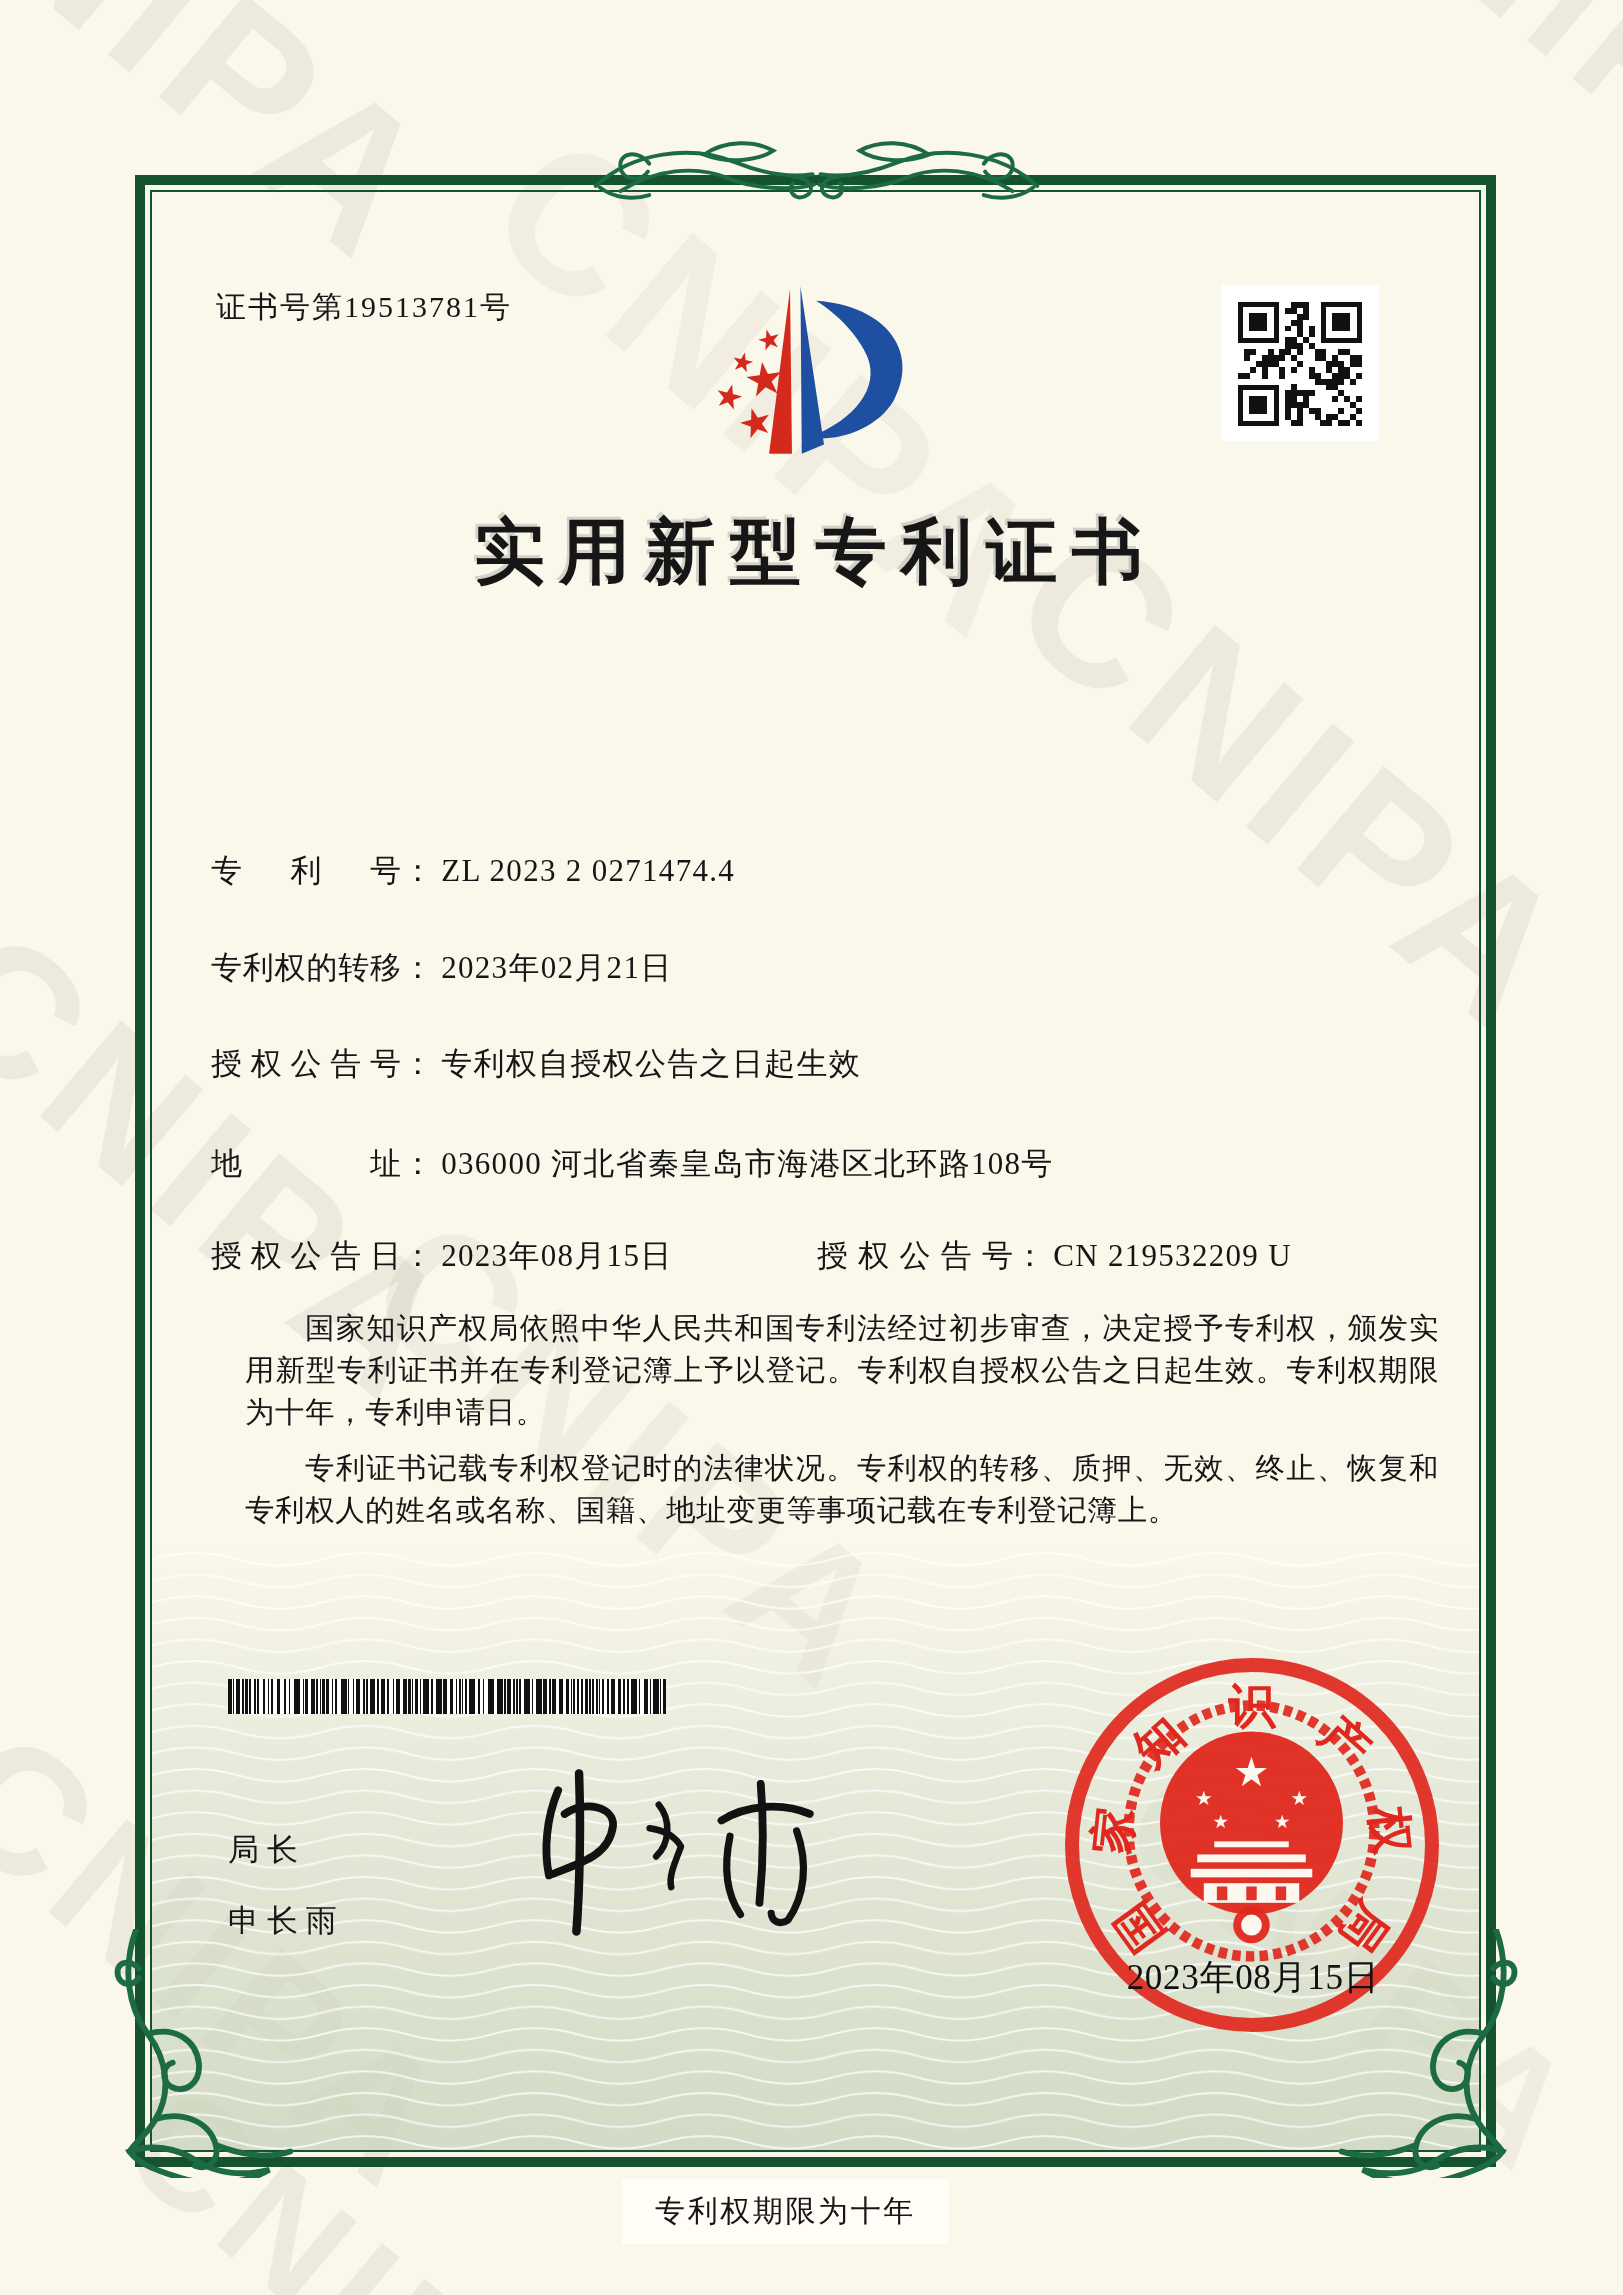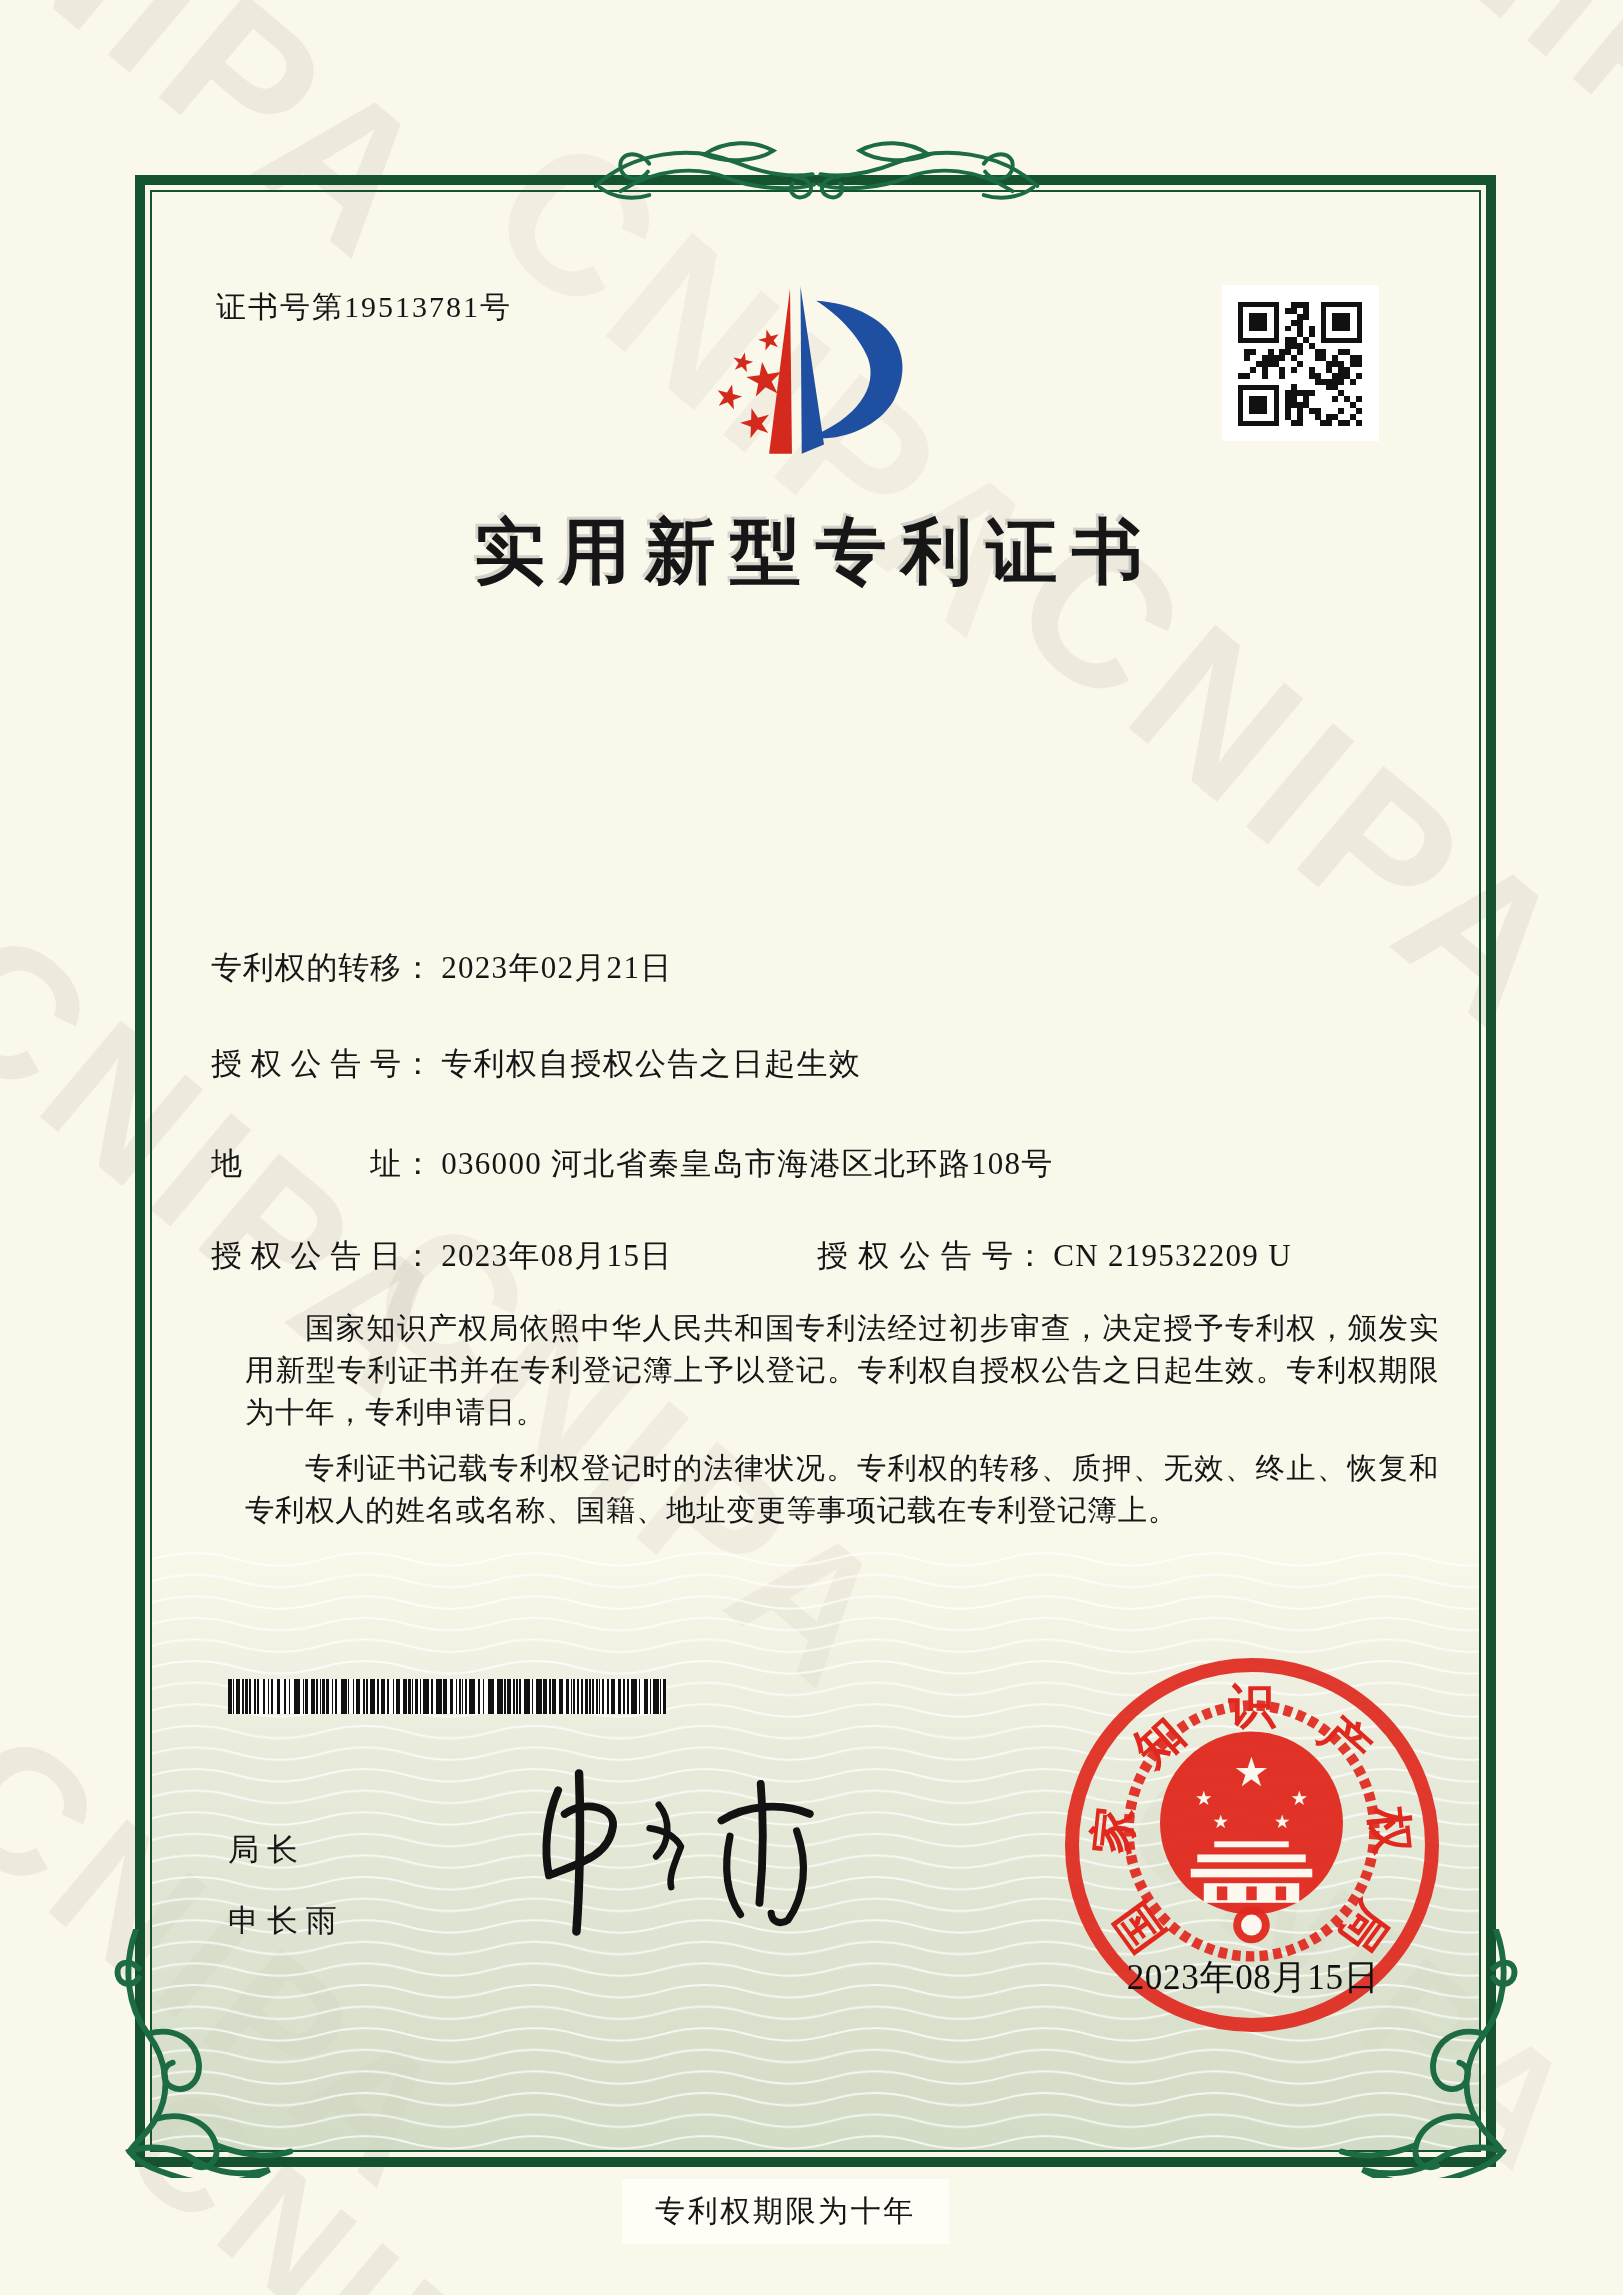--- a/index.html
+++ b/index.html
@@ -281,20 +281,23 @@
         <div class="cell" style="left: 82px; top: 118px;"></div>
         <div class="cell" style="left: 88px; top: 118px;"></div>
         <div class="cell" style="left: 100px; top: 118px;"></div>
         <div class="cell" style="left: 106px; top: 118px;"></div>
         <div class="cell" style="left: 118px; top: 118px;"></div>
       </div>
   </div>
 
   <div id="title">实用新型专利证书</div>
 
+  <div class="frow" style="top:853px;">
+    <span class="flabel">专利号</span><span class="colon">：</span><span class="fvalue">ZL 2023 2 0271474.4</span>
+  </div>
   <div class="frow" style="top:950px;">
     <span class="flabel">专利权的转移</span><span class="colon">：</span><span class="fvalue">2023年02月21日</span>
   </div>
   <div class="frow" style="top:1046px;">
     <span class="flabel">授权公告号</span><span class="colon">：</span><span class="fvalue">专利权自授权公告之日起生效</span>
   </div>
   <div class="frow" style="top:1146px;">
     <span class="flabel">地址</span><span class="colon">：</span><span class="fvalue">036000 河北省秦皇岛市海港区北环路108号</span>
   </div>
   <div class="frow" style="top:1238px;">

